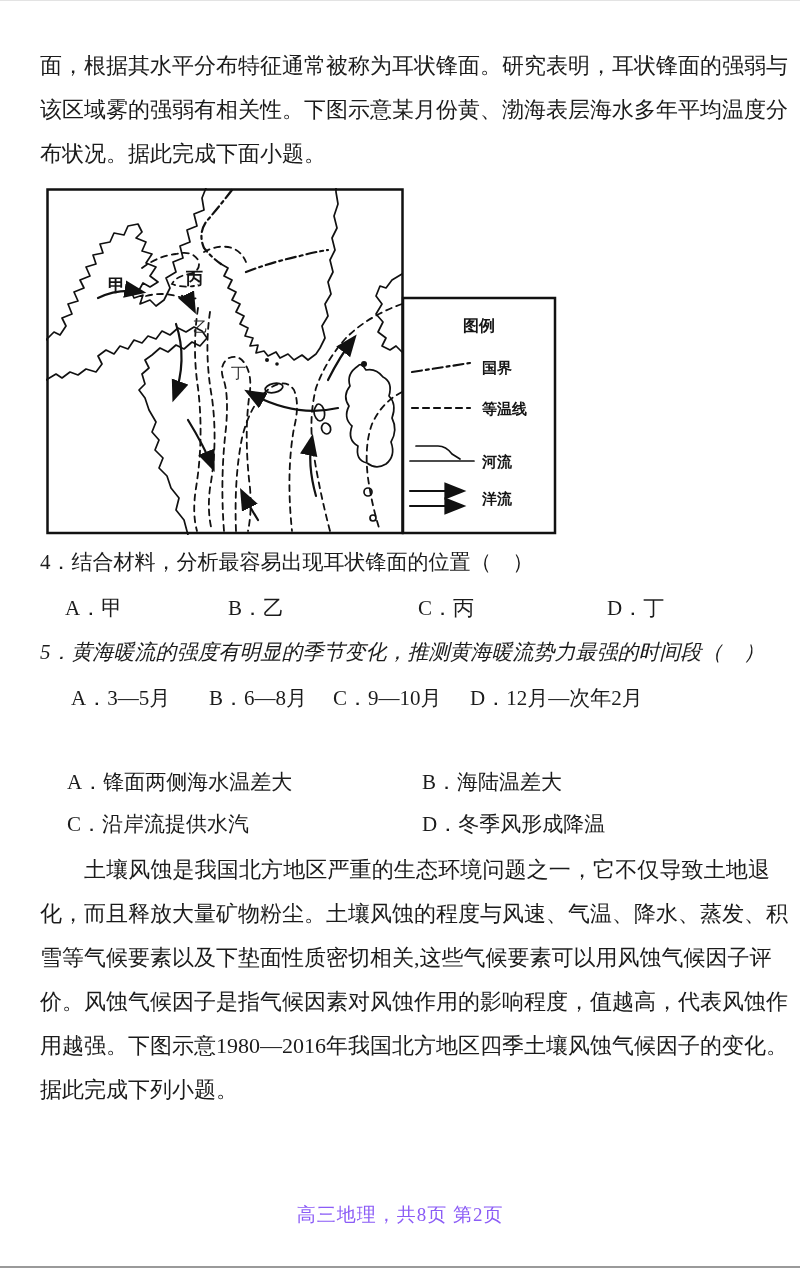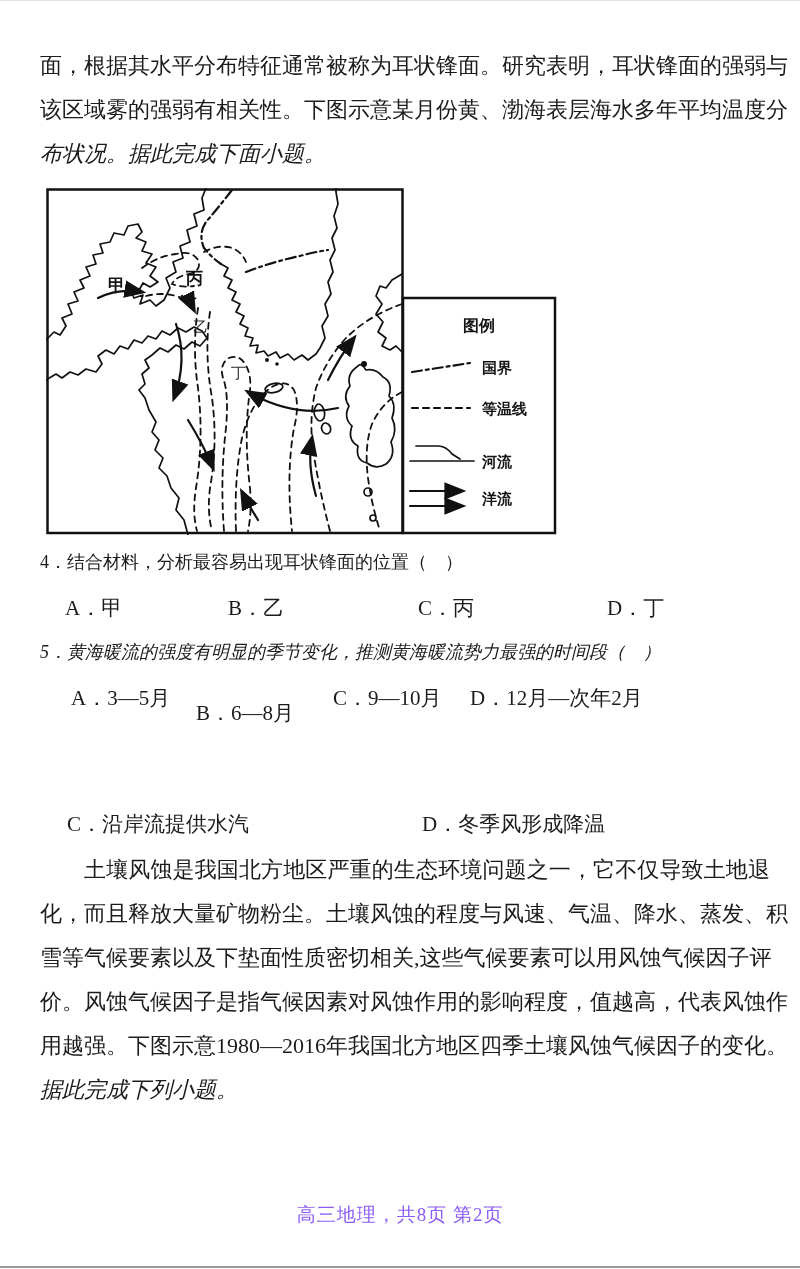--- a/index.html
+++ b/index.html
@@ -14,29 +14,29 @@
   }
   .scan-edge-top{position:absolute;left:0;top:0;width:100%;height:1px;background:#e3e3e3;}
   .scan-edge-bottom{position:absolute;left:0;top:1266px;width:100%;height:2px;background:#9a9a9a;}
 
   .para{position:absolute;left:40px;width:730px;font-size:22px;}
   .para .line{
     height:44px;line-height:44px;
     text-align:justify;text-align-last:justify;
     white-space:nowrap;
   }
-  .para .line.last{text-align-last:left;font-style:italic;}
+  .para .line.last{text-align-last:left;}
   .para .line.indent{text-indent:2em;}
 
   #passage1{top:44px;}
   #passage2{top:848px;}
 
   .figure{position:absolute;left:46px;top:188px;width:512px;height:347px;}
 
-  .qstem{position:absolute;left:40px;font-size:18px;line-height:32px;white-space:nowrap;}
+  .qstem{position:absolute;left:40px;font-size:21px;line-height:32px;white-space:nowrap;}
   .optrow{position:absolute;left:0;top:0;width:740px;height:34px;font-size:21px;line-height:32px;}
   .opt{position:absolute;white-space:nowrap;}
 
   .footer{
     position:absolute;left:0;top:1202px;width:100%;
     text-align:center;font-size:19px;letter-spacing:1px;color:#8b5cf6;
   }
 
   svg text{font-family:"Liberation Serif","DejaVu Serif",serif;fill:#141414;}
   .coast{fill:none;stroke:#111;stroke-width:1.7;stroke-linejoin:round;stroke-linecap:round;}
@@ -136,25 +136,29 @@
     <span class="opt" style="left:228px;"><span>B．</span><span>乙</span></span>
     <span class="opt" style="left:418px;"><span>C．</span><span>丙</span></span>
     <span class="opt" style="left:607px;"><span>D．</span><span>丁</span></span>
   </div>
 
   <div class="qstem" style="top:636px;font-style:italic;">
     <span>5．</span><span>黄海暖流的强度有明显的季节变化，推测黄海暖流势力最强的时间段（　）</span>
   </div>
   <div class="optrow" style="top:682px;">
     <span class="opt" style="left:71px;"><span>A．</span><span>3—5月</span></span>
-    <span class="opt" style="left:196px;margin-top:15px;"><span>B．</span><span>6—8月</span></span>
+    <span class="opt" style="left:209px;"><span>B．</span><span>6—8月</span></span>
     <span class="opt" style="left:333px;"><span>C．</span><span>9—10月</span></span>
     <span class="opt" style="left:470px;"><span>D．</span><span>12月—次年2月</span></span>
   </div>
 
+  <div class="optrow" style="top:766px;">
+    <span class="opt" style="left:67px;"><span>A．</span><span>锋面两侧海水温差大</span></span>
+    <span class="opt" style="left:422px;"><span>B．</span><span>海陆温差大</span></span>
+  </div>
   <div class="optrow" style="top:808px;">
     <span class="opt" style="left:67px;"><span>C．</span><span>沿岸流提供水汽</span></span>
     <span class="opt" style="left:422px;"><span>D．</span><span>冬季风形成降温</span></span>
   </div>
 
   <div class="para" id="passage2">
     <div class="line indent">土壤风蚀是我国北方地区严重的生态环境问题之一，它不仅导致土地退</div>
     <div class="line">化，而且释放大量矿物粉尘。土壤风蚀的程度与风速、气温、降水、蒸发、积</div>
     <div class="line">雪等气候要素以及下垫面性质密切相关,这些气候要素可以用风蚀气候因子评</div>
     <div class="line">价。风蚀气候因子是指气候因素对风蚀作用的影响程度，值越高，代表风蚀作</div>

